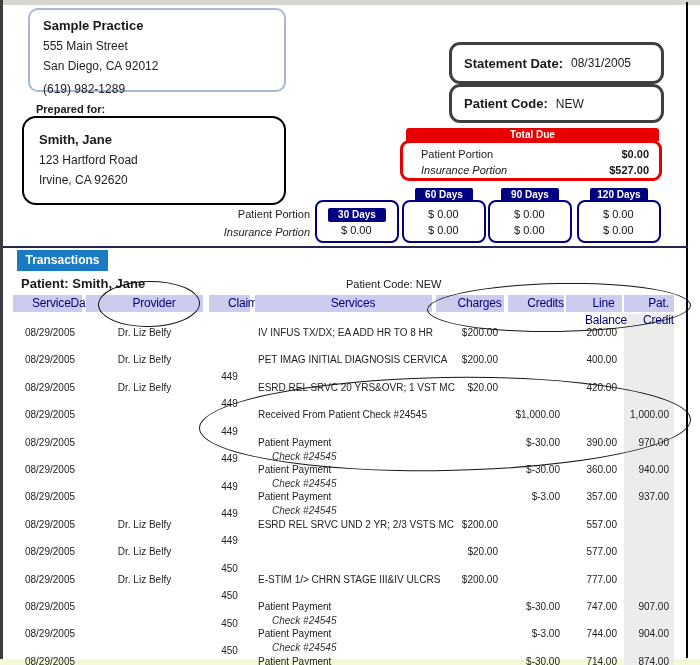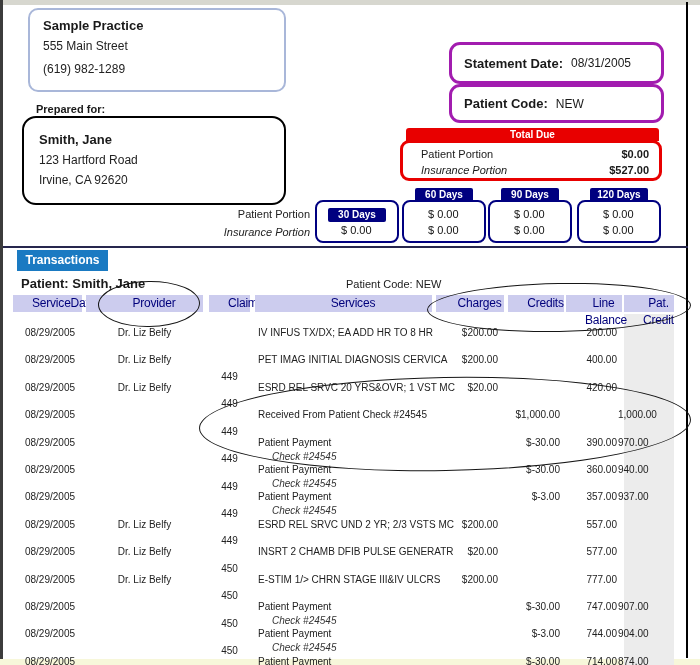--- a/index.html
+++ b/index.html
@@ -18,21 +18,21 @@
     border:2px solid #a9b7d9; border-radius:10px; padding:8px 16px 0 13px; }
   .practice-name { font-weight:bold; font-size:13px; }
   .addr-line { font-size:12px; margin-top:6px; color:#222; }
   .phone-line { font-size:12px; margin-top:9px; color:#222; }
 
   .prepared-label { position:absolute; left:36px; top:103px; font-size:11px; font-weight:bold; }
   .prepared-box { position:absolute; left:22px; top:116px; width:264px; height:89px;
     border:2px solid #000; border-radius:14px; padding:14px 0 0 15px; }
   .prepared-name { font-weight:bold; font-size:13px; }
 
-  .stmt-box { position:absolute; left:449px; width:215px; border:3px solid #a21caf;
+  .stmt-box { position:absolute; left:449px; width:215px; border:3px solid #404040;
     border-radius:11px; background:#fff; display:flex; align-items:center; padding-left:12px;
     font-size:12px; }
   .stmt-date-box { top:42px; height:42px; }
   .stmt-code-box { top:84px; height:39px; }
   .stmt-box b { font-size:13px; margin-right:8px; }
 
   .totaldue-banner { position:absolute; left:406px; top:128px; width:253px; height:13px;
     background:#e80000; border-radius:3px 3px 0 0; color:#fff; font-size:10px; font-weight:bold;
     text-align:center; line-height:13px; }
   .totaldue-box { position:absolute; left:400px; top:140px; width:262px; height:41px;
@@ -69,41 +69,42 @@
   .t-row { position:relative; width:700px; height:27.4px; font-size:10px; color:#222; }
   .t-cell { position:absolute; top:0; line-height:13px; white-space:nowrap; }
   .c-date { left:8px; width:84px; text-align:center; }
   .c-provider { left:86px; width:117px; text-align:center; }
   .c-claim { left:209px; width:41px; text-align:center;margin-top:44px; }
   .c-service { left:258px; width:235px; text-align:left; }
   .c-service .note { font-style:italic; padding-left:14px; margin-top:1px; color:#333; }
   .c-charges { left:420px; width:78px; text-align:right; }
   .c-credits { left:478px; width:82px; text-align:right; }
   .c-balance { left:548px; width:69px; text-align:right; }
-  .c-patcredit { left:618px; width:71px; }
+  .c-patcredit { left:598px; width:71px; text-align:right; }
 
   
   .ann { position:absolute; border:1.5px solid #161616; border-radius:50%;
     background:transparent; pointer-events:none; z-index:6; }
   .ann-provider { left:98px; top:281px; width:102px; height:46px; transform:rotate(-1deg); }
   .ann-money { left:427px; top:283px; width:264px; height:49px; transform:rotate(-1deg); }
   .ann-payments { left:199px; top:377px; width:492px; height:94px; transform:rotate(-1deg); }
 </style>
 </head>
 <body>
 
 <div id="page">
   <div class="frame-top"></div>
   <div class="frame-left"></div>
   <div class="frame-right"></div>
   <div class="frame-bottom"></div>
 
   <div class="practice-box">
     <div class="practice-name">Sample Practice</div>
     <div class="addr-line">555 Main Street</div>
+    <div class="addr-line">San Diego, CA 92012</div>
     <div class="phone-line">(619) 982-1289</div>
   </div>
 
   <div class="prepared-label">Prepared for:</div>
   <div class="prepared-box">
     <div class="prepared-name">Smith, Jane</div>
     <div class="addr-line">123 Hartford Road</div>
     <div class="addr-line">Irvine, CA 92620</div>
   </div>
 
@@ -271,23 +272,20 @@
         </div>
       </div>
       <div class="t-row">
         <div class="t-cell c-date">08/29/2005</div>
         <div class="t-cell c-provider">Dr. Liz Belfy</div>
         <div class="t-cell c-claim">450</div>
         <div class="t-cell c-charges">$20.00</div>
         <div class="t-cell c-credits"></div>
         <div class="t-cell c-balance">577.00</div>
         <div class="t-cell c-patcredit"></div>
-        <div class="t-cell c-service">
-          <div>INSRT 2 CHAMB DFIB PULSE GENERATR</div>
-        </div>
       </div>
       <div class="t-row">
         <div class="t-cell c-date">08/29/2005</div>
         <div class="t-cell c-provider">Dr. Liz Belfy</div>
         <div class="t-cell c-claim">450</div>
         <div class="t-cell c-charges">$200.00</div>
         <div class="t-cell c-credits"></div>
         <div class="t-cell c-balance">777.00</div>
         <div class="t-cell c-patcredit"></div>
         <div class="t-cell c-service">

